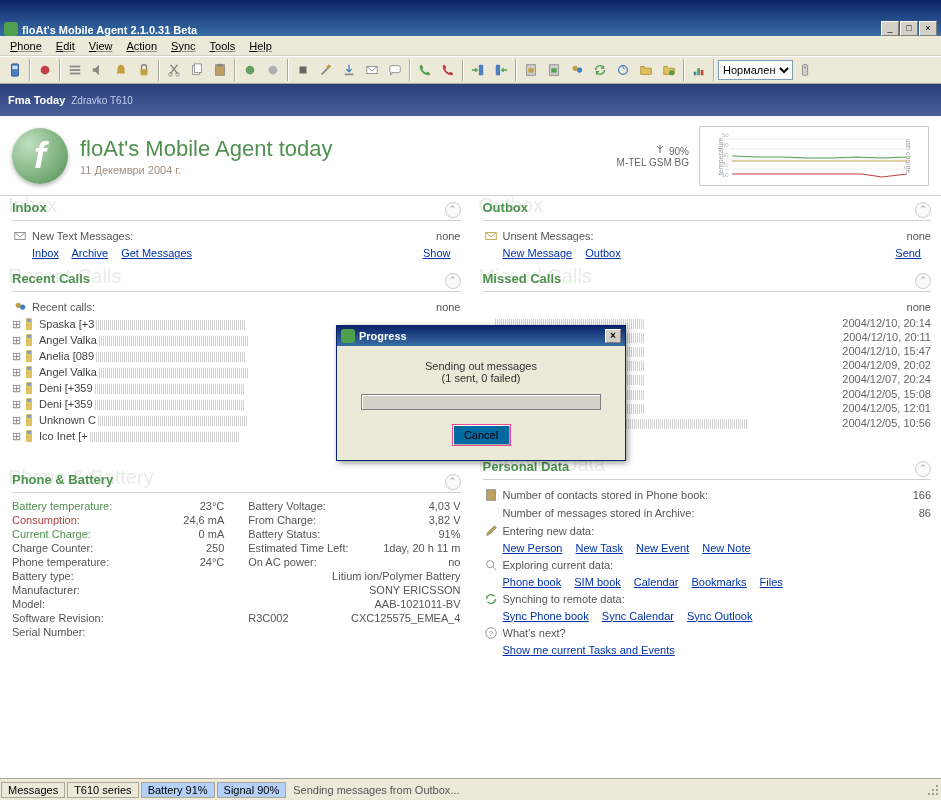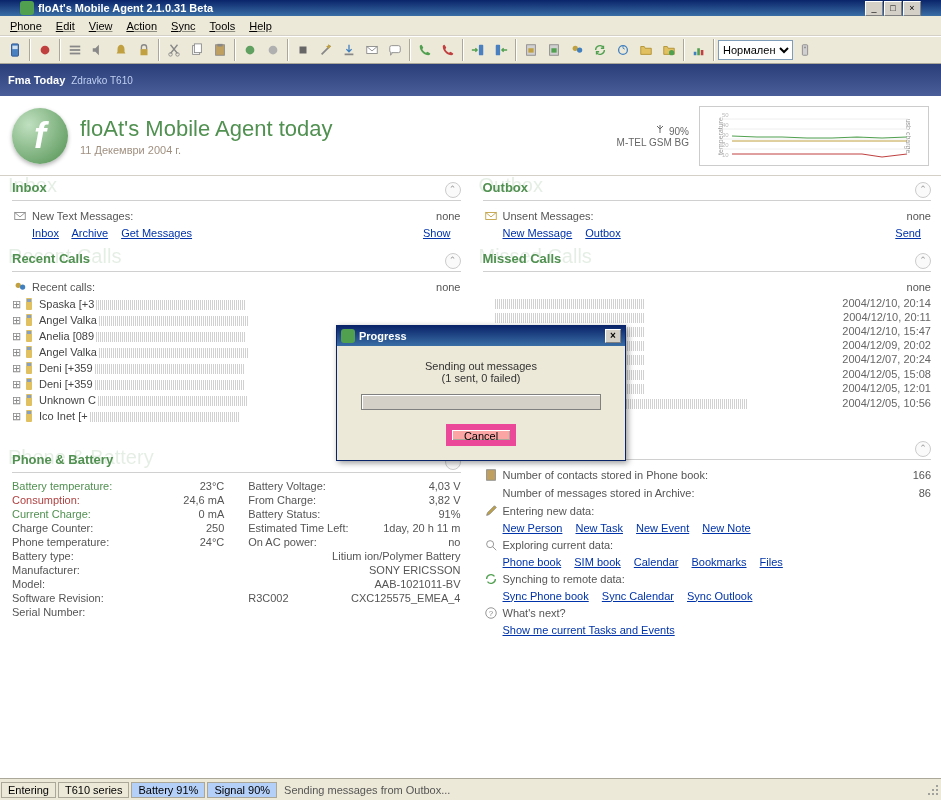--- a/index.html
+++ b/index.html
@@ -5,24 +5,24 @@
 * { box-sizing: border-box; margin: 0; padding: 0; }
 body {
   width: 941px; height: 800px;
   font-family: Tahoma, Arial, sans-serif;
   font-size: 11px;
   background: #ece9d8;
   overflow: hidden;
   position: relative;
 }
 .titlebar {
-  height: 16px;
+  height: 36px;
   background: linear-gradient(#0a246a, #3a6ea5);
-  display: flex; align-items: center;
-  padding: 0 20px;
+  display: flex; align-items: flex-end;
+  padding: 0 4px;
   color: #fff;
 }
 .titlebar .icon { width: 14px; height: 14px; background: #50a050; border-radius: 3px; margin-right: 4px; }
 .titlebar .title { flex: 1; font-weight: bold; font-size: 11px; }
 .winbtns { display: flex; gap: 1px; }
 .winbtn {
   width: 18px; height: 15px; background: #d4d0c8;
   border: 1px solid #fff; border-right-color: #808080; border-bottom-color: #808080;
   font-size: 9px; text-align: center; line-height: 13px; color: #000;
 }
@@ -166,22 +166,22 @@
 }
 .dialog .dbody { padding: 14px 20px; text-align: center; }
 .dialog .dmsg { font-size: 11px; color: #333; }
 .dialog .dsub { font-size: 11px; color: #333; margin-bottom: 10px; }
 .dialog .prog {
   width: 240px; height: 16px; margin: 6px auto 14px;
   border: 1px solid #808080; background: #d4d0c8;
   box-shadow: inset 1px 1px 0 #fff;
 }
 .dialog .btn {
-  width: 70px; height: 22px; margin: 0 auto;
-  border: 6px solid #ec4899; background: #fca5a5;
+  width: 59px; height: 22px; margin: 0 auto;
+  border: 1px solid #ec4899; background: #0369a1;
   box-shadow: 1px 1px 0 #fff inset, -1px -1px 0 #aca899 inset;
   font-size: 11px; cursor: pointer;
 }
 
 svg.micon { width: 14px; height: 14px; }
 </style>
 </head>
 <body>
 
 <div class="titlebar">
@@ -804,21 +804,21 @@
         <span class="lbl">What's next?</span>
       </div>
       <div class="links">
         <a class="link">Show me current Tasks and Events</a>
       </div>
     </div>
   </div>
 </div>
 
 <div class="statusbar">
-  <div class="cell">Entering</div>
+  <div class="cell">Messages</div>
   <div class="cell">T610 series</div>
   <div class="cell blue">Battery 91%</div>
   <div class="cell blue">Signal 90%</div>
   <div class="msg">Sending messages from Outbox...</div>
   <svg class="grip" viewBox="0 0 16 16">
       <g fill="#888">
         <circle cx="12" cy="12" r="1"></circle>
         <circle cx="8" cy="12" r="1"></circle>
         <circle cx="12" cy="8" r="1"></circle>
         <circle cx="4" cy="12" r="1"></circle>

